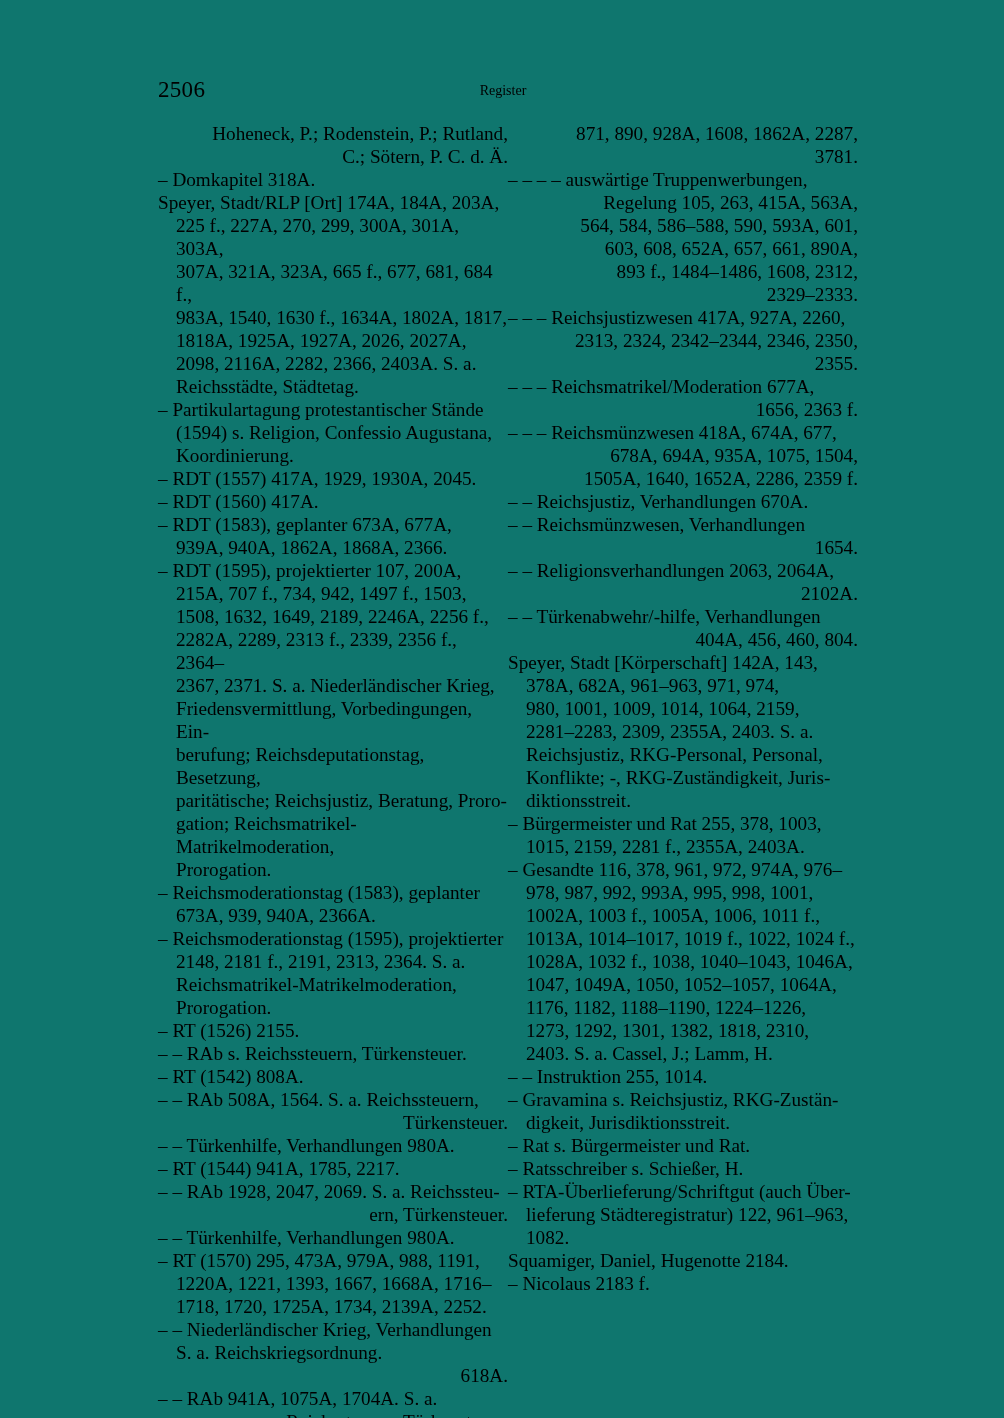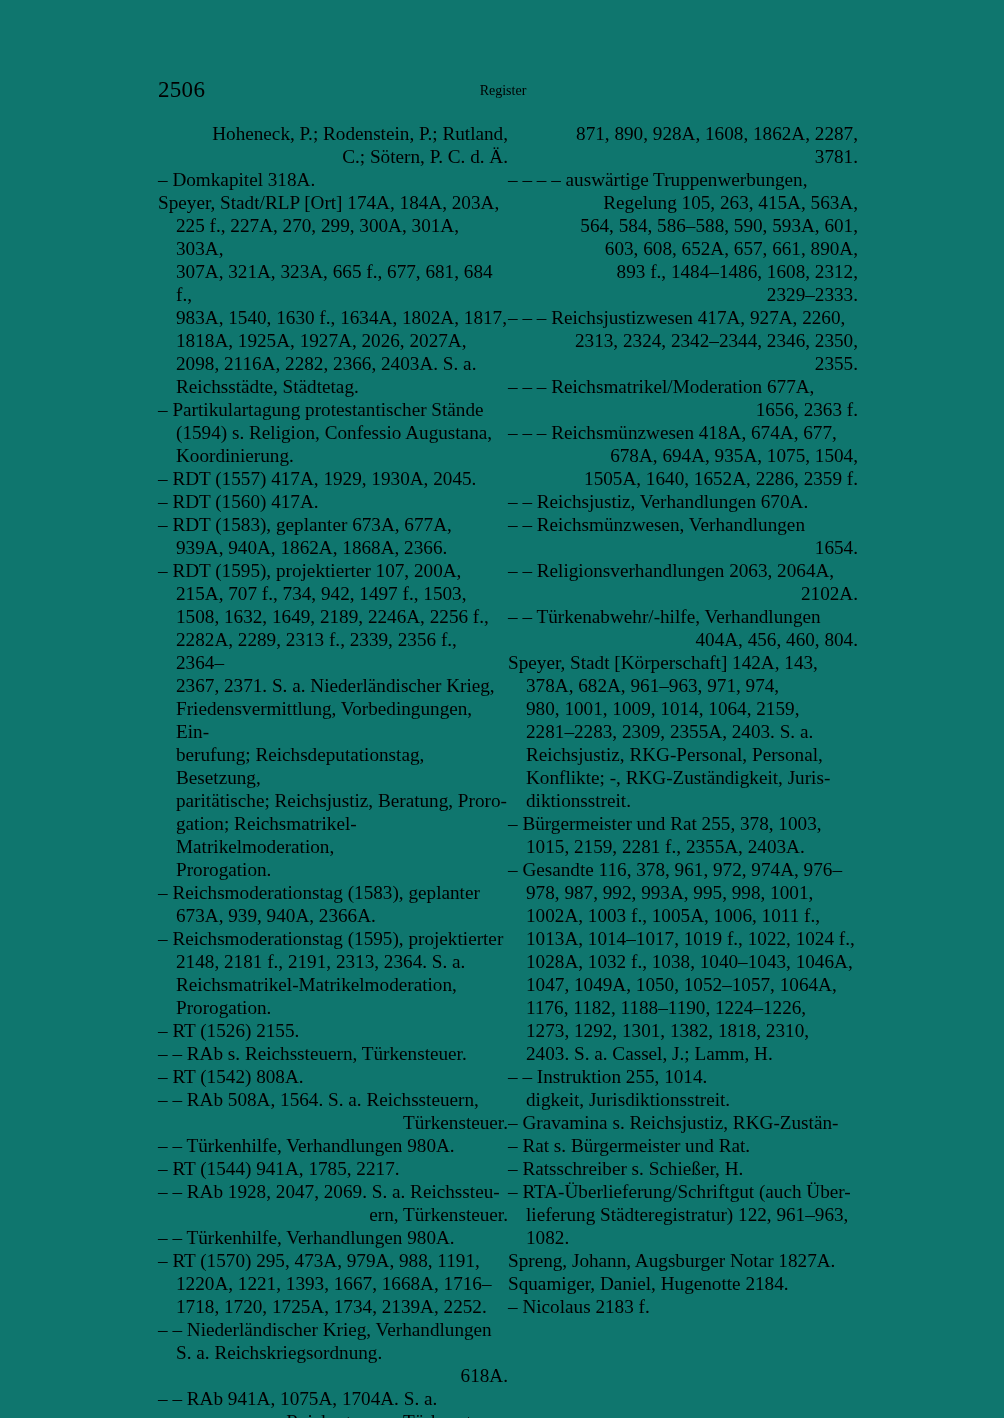--- a/index.html
+++ b/index.html
@@ -178,26 +178,25 @@
         <div class="entry lv-d1">– Gesandte  116, 378, 961, 972, 974A, 976–</div>
         <div class="entry lv-cont">978, 987, 992, 993A, 995, 998, 1001,</div>
         <div class="entry lv-cont">1002A, 1003 f., 1005A, 1006, 1011 f.,</div>
         <div class="entry lv-cont">1013A, 1014–1017, 1019 f., 1022, 1024 f.,</div>
         <div class="entry lv-cont">1028A, 1032 f., 1038, 1040–1043, 1046A,</div>
         <div class="entry lv-cont">1047, 1049A, 1050, 1052–1057, 1064A,</div>
         <div class="entry lv-cont">1176, 1182, 1188–1190, 1224–1226,</div>
         <div class="entry lv-cont">1273, 1292, 1301, 1382, 1818, 2310,</div>
         <div class="entry lv-cont">2403.  S. a. Cassel, J.; Lamm, H.</div>
         <div class="entry lv-d2">– – Instruktion  255, 1014.</div>
+        <div class="entry lv-d1">– Gravamina  s. Reichsjustiz, RKG-Zustän-</div>
         <div class="entry lv-cont">digkeit, Jurisdiktionsstreit.</div>
-        <div class="entry lv-d1">– Gravamina  s. Reichsjustiz, RKG-Zustän-</div>
         <div class="entry lv-d1">– Rat  s. Bürgermeister und Rat.</div>
         <div class="entry lv-d1">– Ratsschreiber  s. Schießer, H.</div>
         <div class="entry lv-d1">– RTA-Überlieferung/Schriftgut (auch Über-</div>
         <div class="entry lv-cont">lieferung Städteregistratur)  122, 961–963,</div>
         <div class="entry lv-cont">1082.</div>
-        <div class="entry lv-head">Spreng, Johann, Augsburger Notar  1827A.</div>
         <div class="entry lv-head">Squamiger, Daniel, Hugenotte  2184.</div>
         <div class="entry lv-d1">– Nicolaus  2183 f.</div>
       </div>
   </div>
 
 </div>
 
 </body></html>

